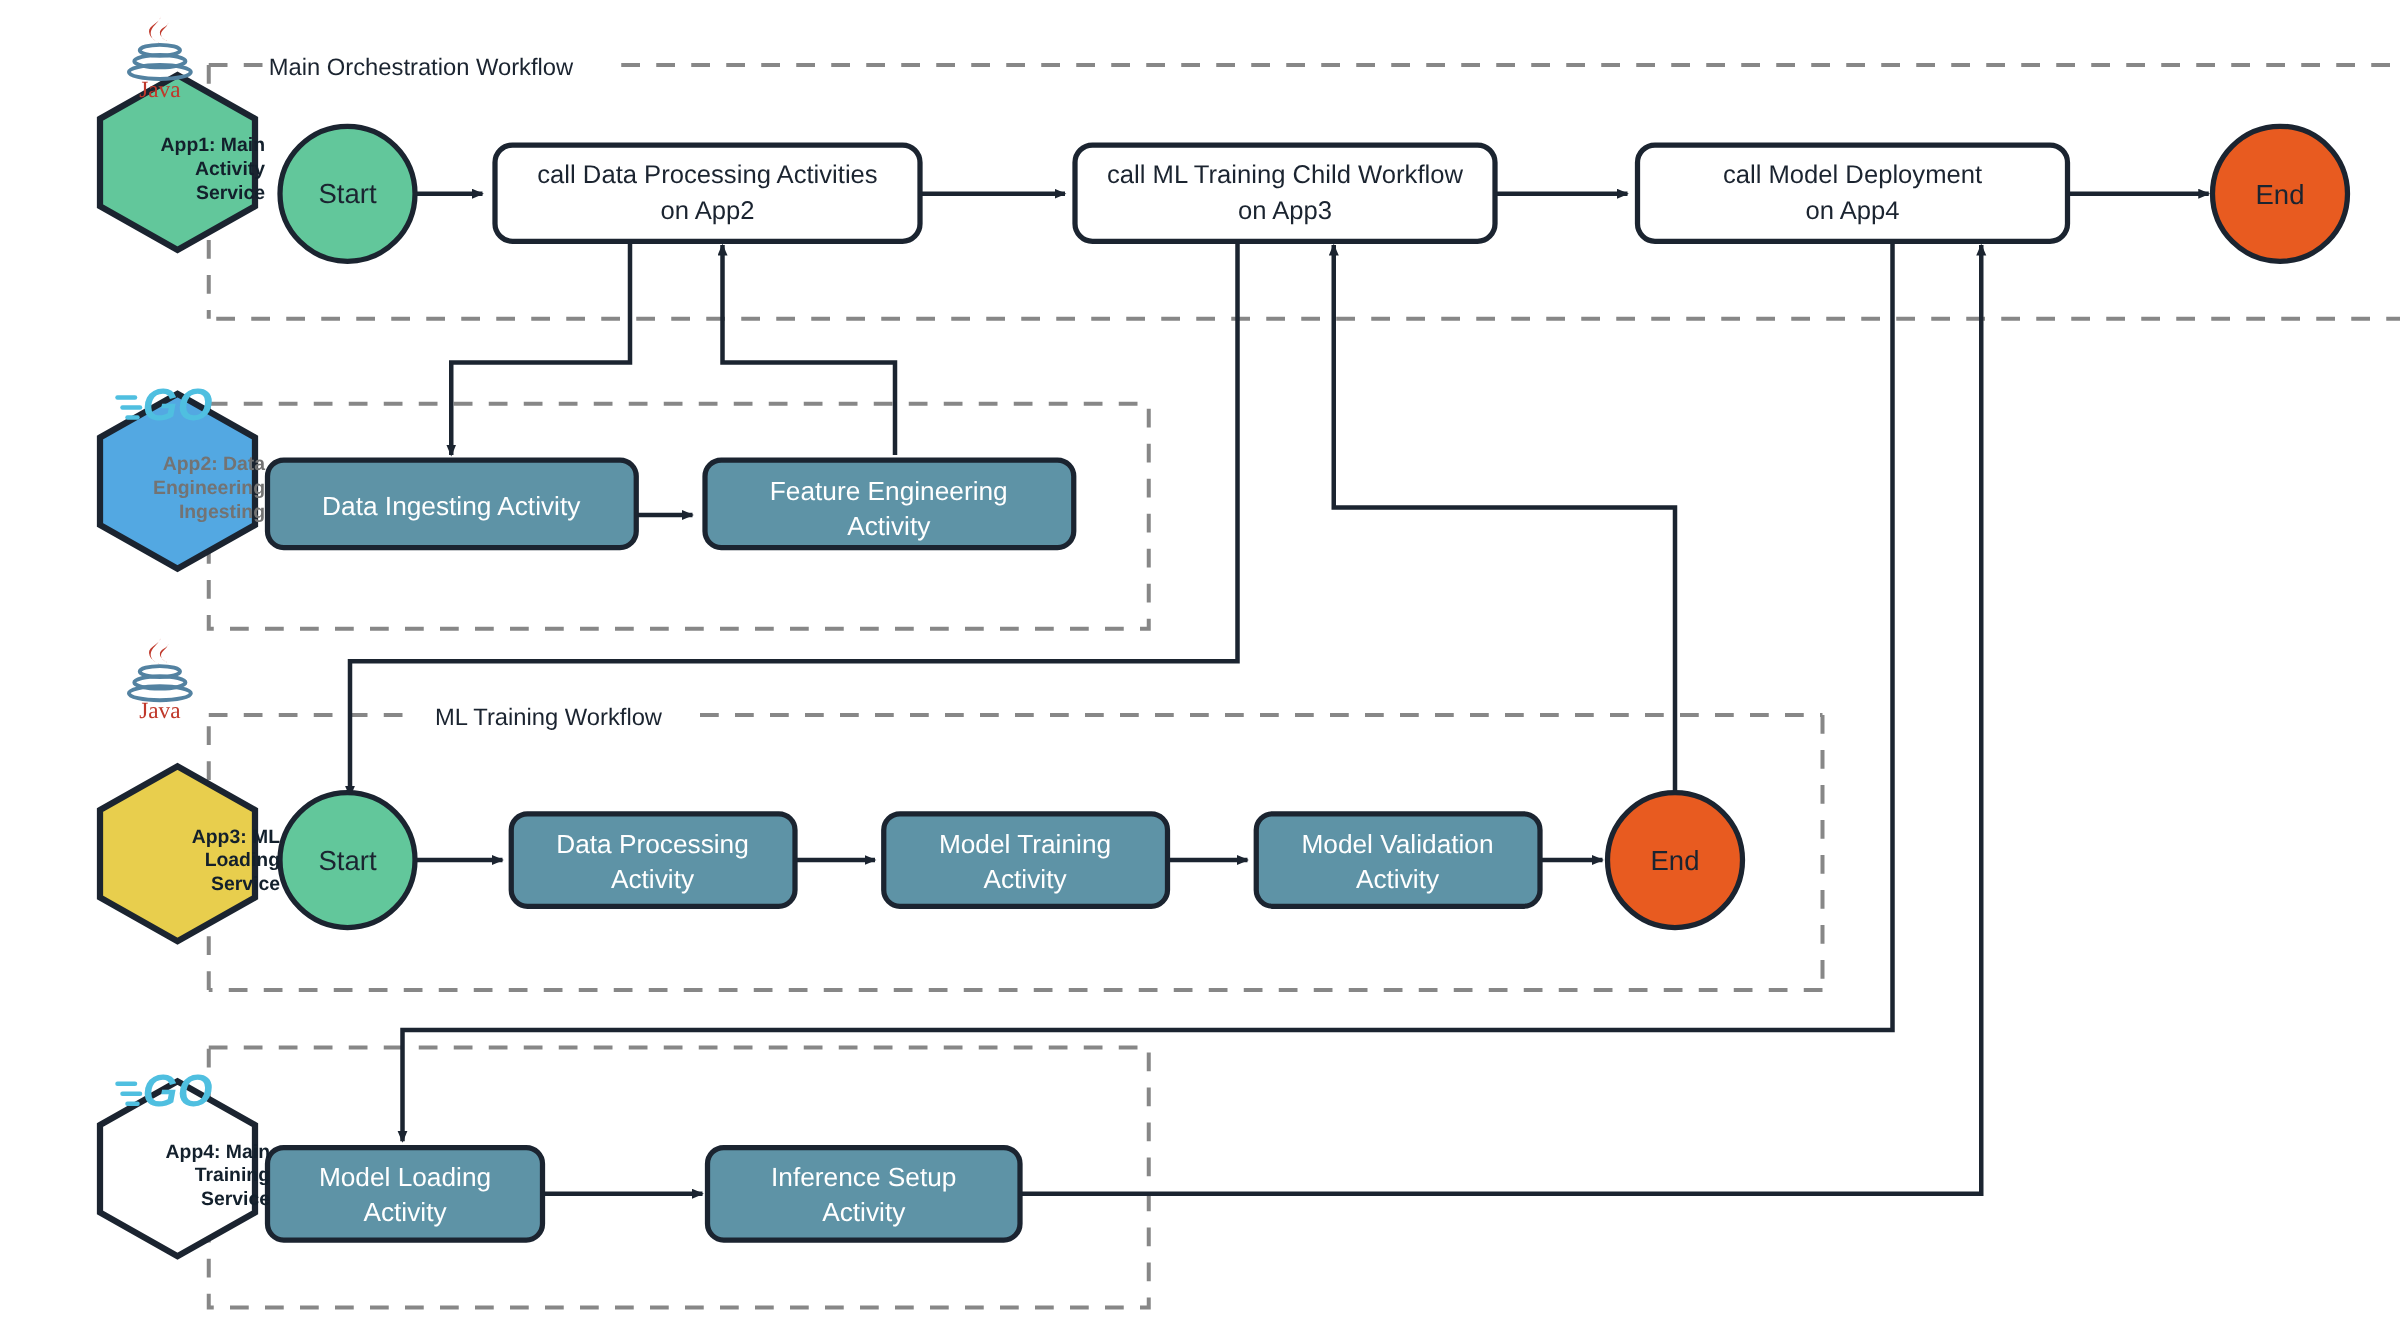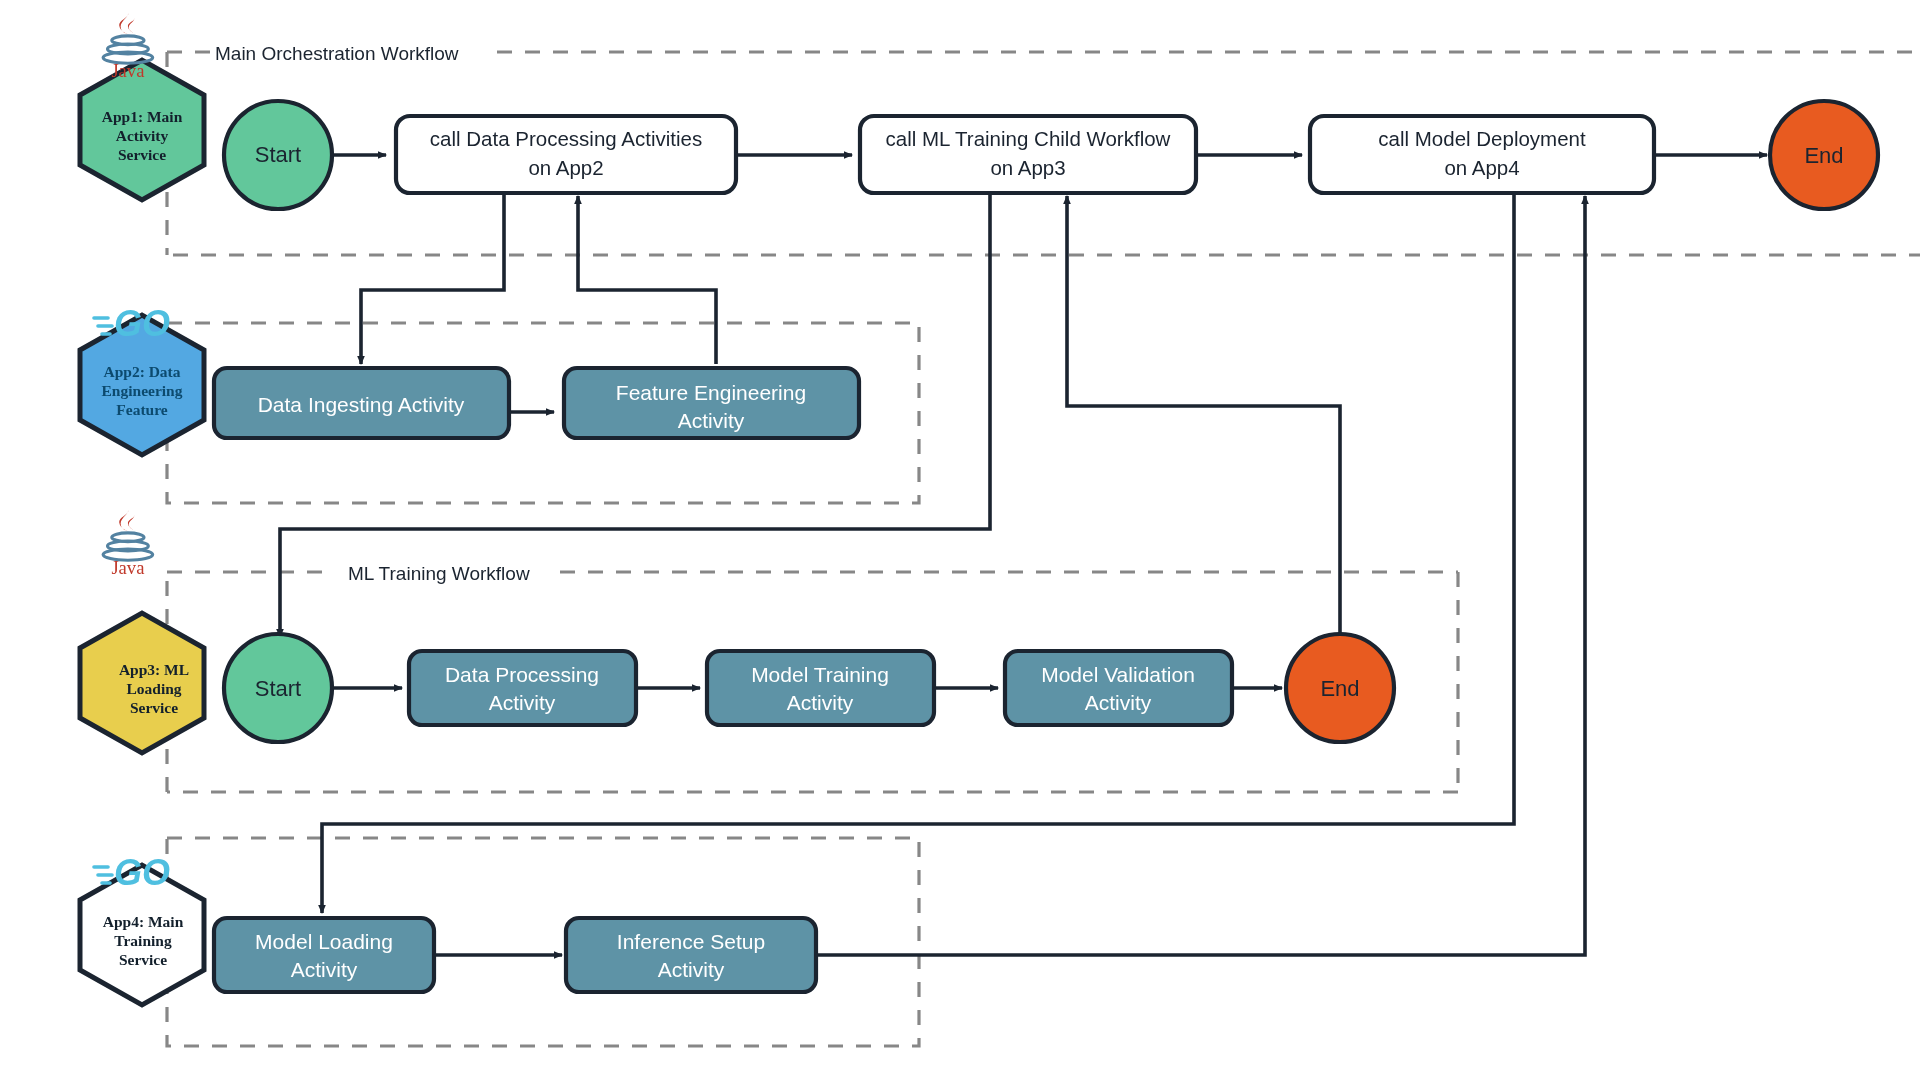--- a/index.html
+++ b/index.html
@@ -1,21 +1,21 @@
 <!DOCTYPE html>
 <html><head>
 <meta charset="utf-8">
 <style>
   html,body{margin:0;padding:0;background:#ffffff;}
   body{width:1920px;height:1071px;font-family:"Liberation Sans",sans-serif;position:relative;overflow:hidden;}
   #stage{position:absolute;left:0;top:0;width:1920px;height:1071px;}
   svg.layer{position:absolute;left:0;top:0;width:1920px;height:1071px;}
   .node-text{font-family:"Liberation Sans",sans-serif;}
-  .hexlabel{position:absolute;text-align:center;font-size:15.5px;font-weight:bold;color:#13202c;line-height:1.22;pointer-events:none;font-family:Liberation Serif, serif;}
-  .hexlabel.white{color:#0c4a6e;}
+  .hexlabel{position:absolute;text-align:right;font-size:15.5px;font-weight:bold;color:#13202c;line-height:1.22;pointer-events:none;}
+  .hexlabel.white{color:#737373;}
 </style>
 </head>
 <body>
 
 <div id="stage">
 
   <svg class="layer" viewBox="0 0 1920 1071">
     <defs>
       <marker id="arrow" markerWidth="10" markerHeight="10" refX="8.4" refY="4" orient="auto" markerUnits="userSpaceOnUse">
         <path d="M0,0 L9.5,4 L0,8 z" fill="#1B2430"></path>
@@ -199,21 +199,21 @@
 
   <div class="hexlabel" style="left:72px;top:108px;width:140px;">
     <div>App1: Main</div>
     <div>Activity</div>
     <div>Service</div>
   </div>
 
   <div class="hexlabel white" style="left:72px;top:363px;width:140px;">
     <div>App2: Data</div>
     <div>Engineering</div>
-    <div>Feature</div>
+    <div>Ingesting</div>
   </div>
 
   <div class="hexlabel" style="left:84px;top:661px;width:140px;">
     <div>App3: ML</div>
     <div>Loading</div>
     <div>Service</div>
   </div>
 
   <div class="hexlabel" style="left:70px;top:913px;width:146px;">
     <div>App4: Main</div>

